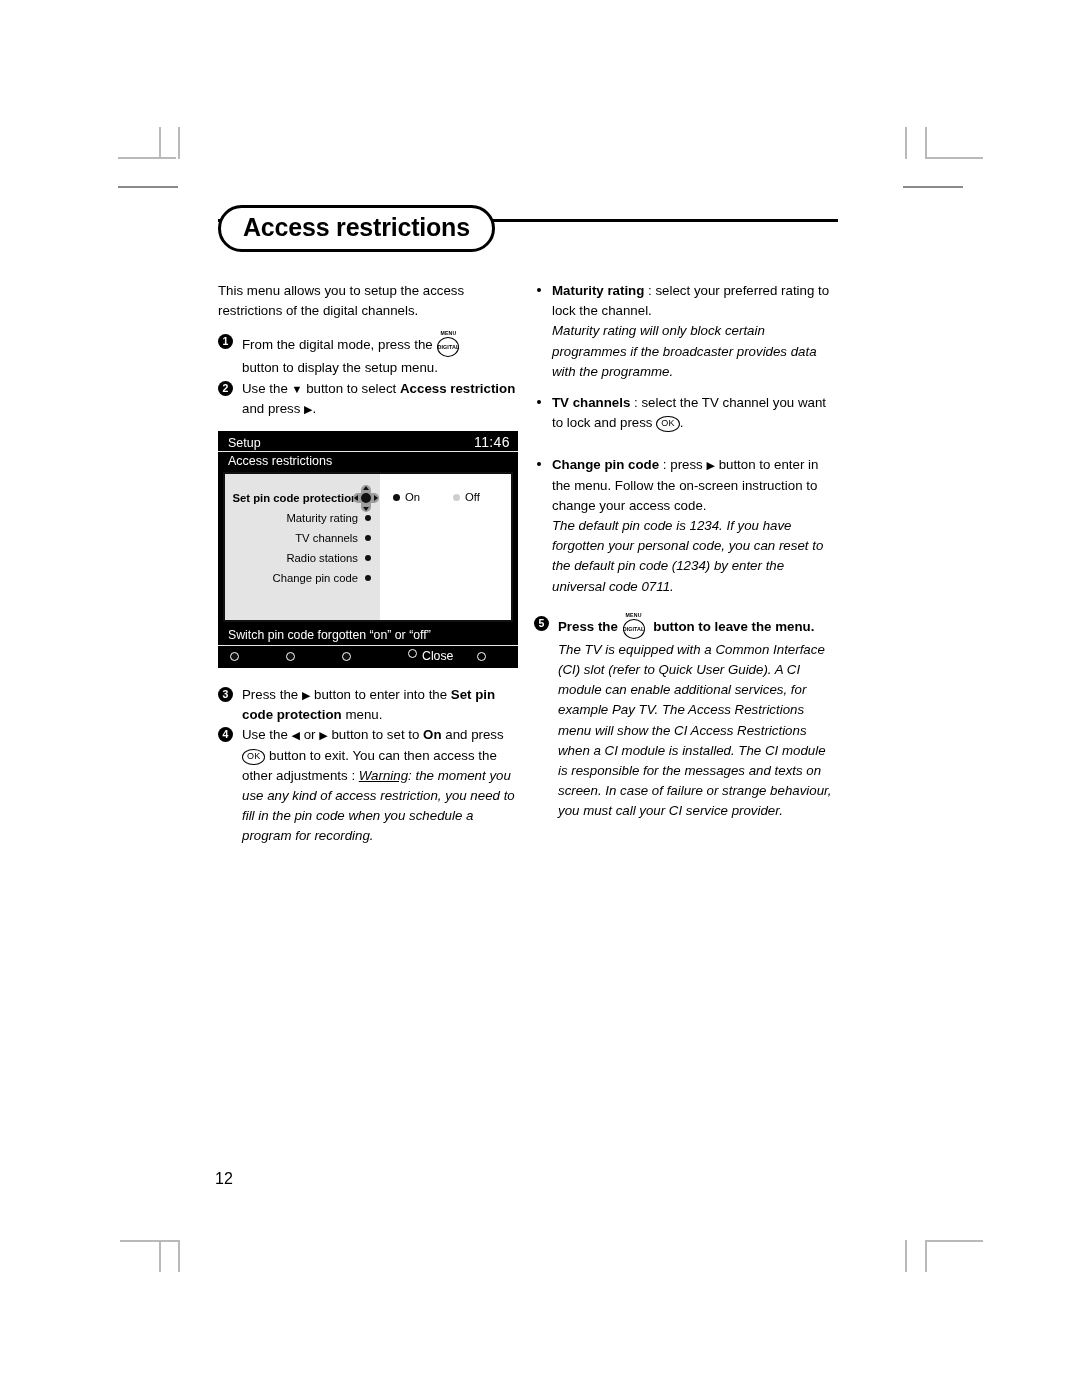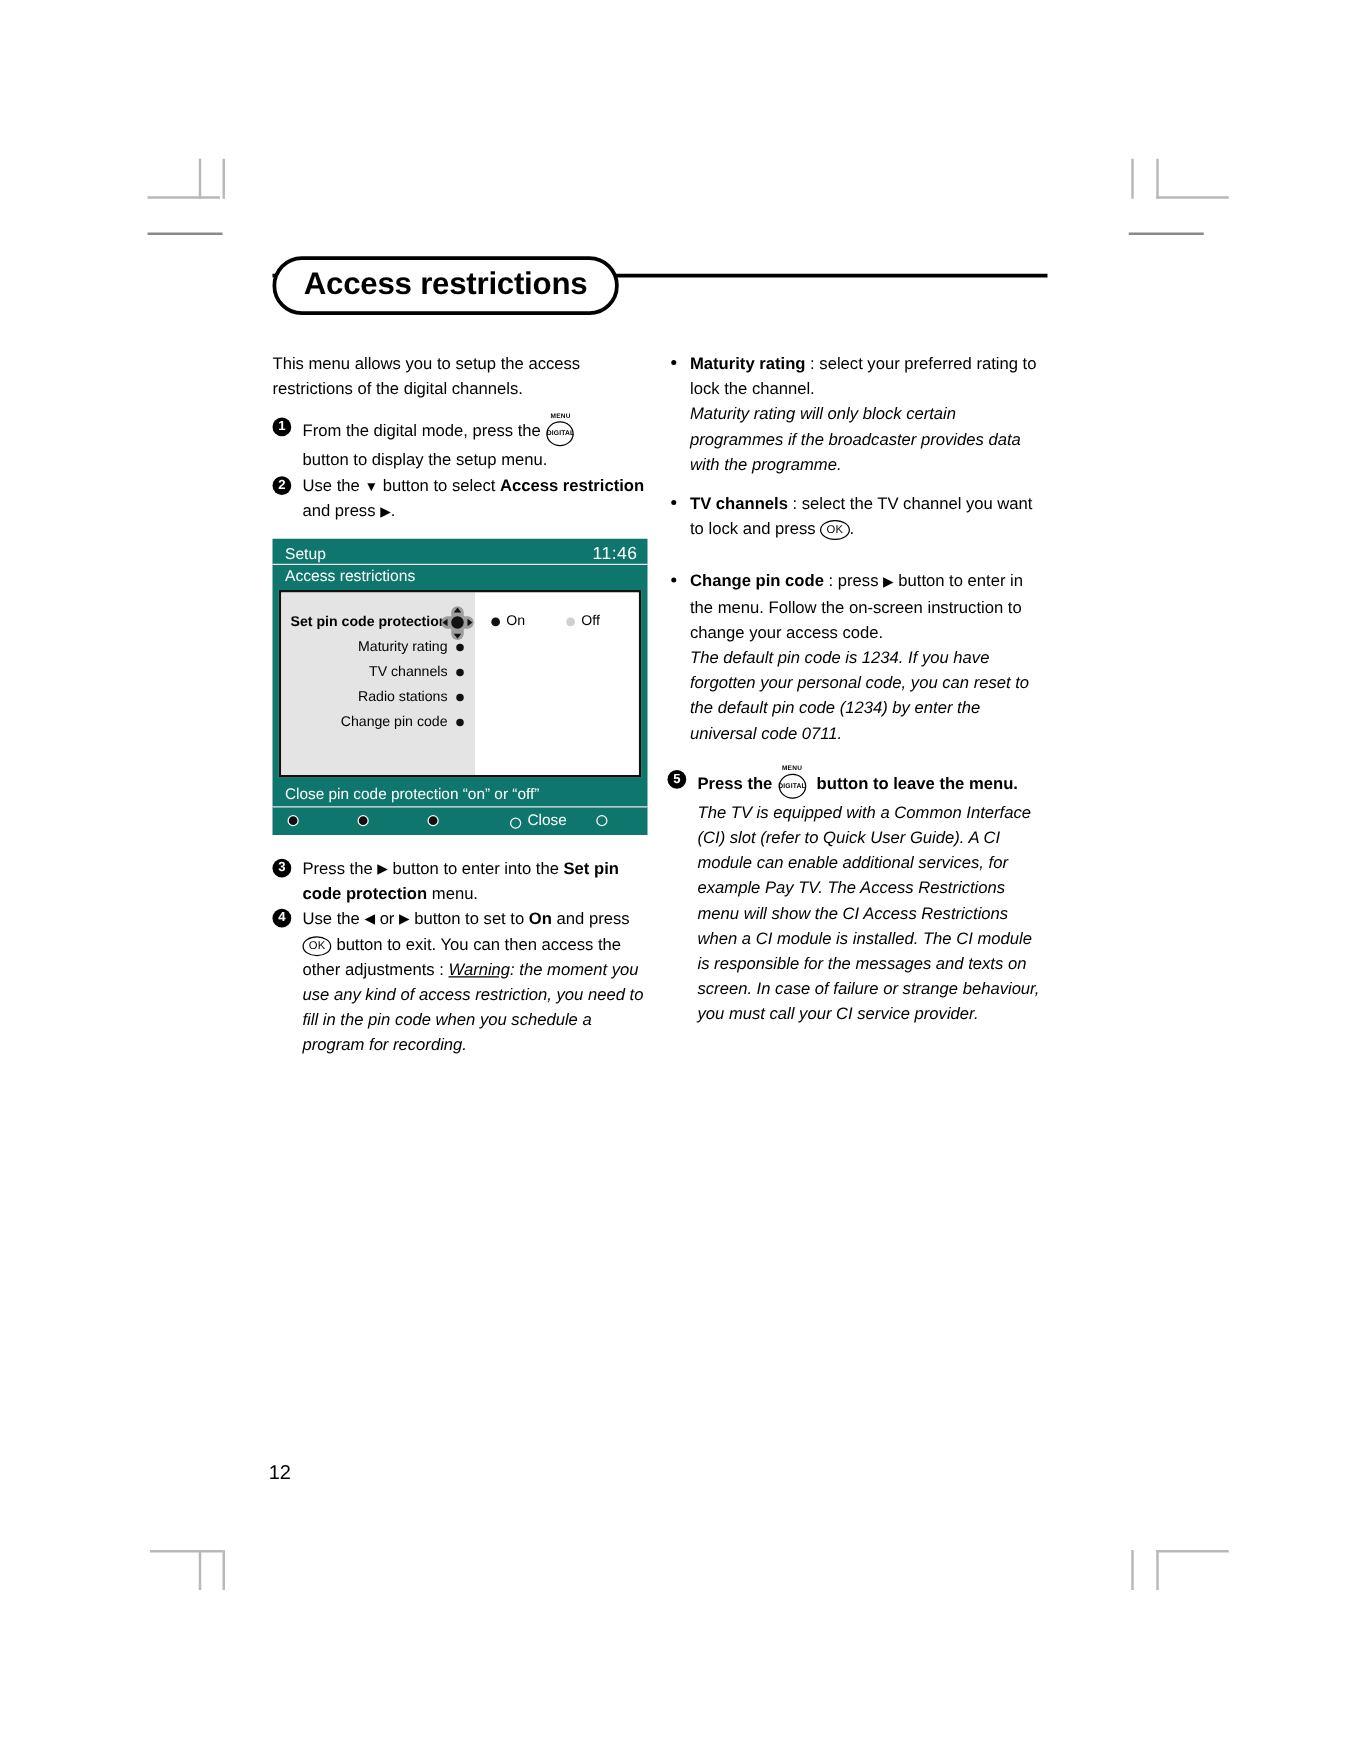--- a/index.html
+++ b/index.html
@@ -158,21 +158,21 @@
     font-weight: normal;
     line-height: 13px;
     vertical-align: 1px;
     letter-spacing: 0.2px;
   }
   .arr { font-size: 11px; vertical-align: 0.5px; }
 
   
   .tv {
     width: 300px;
-    background: #0f766e;
+    background: #000000;
     font-family: "Liberation Sans", sans-serif;
     color: #ffffff;
     margin-top: 12px;
     position: relative;
   }
   .tv-topbar {
     display: flex;
     justify-content: space-between;
     align-items: baseline;
     padding: 3px 8px 1px 10px;
@@ -281,21 +281,21 @@
     font-size: 12.3px;
     border-bottom: 1.5px solid #e7e7e7;
     margin-top: 3px;
   }
   .tv-keys {
     display: flex;
     align-items: center;
     padding: 3px 12px 5px 12px;
     font-size: 12.3px;
   }
-  .key { display: flex; align-items: flex-end; gap: 5px; }
+  .key { display: flex; align-items: flex-start; gap: 5px; }
   .key .kdot {
     width: 9px; height: 9px;
     border-radius: 50%;
     background: #111;
     border: 1.5px solid #ffffff;
     box-sizing: border-box;
   }
   .key .kdot.hollow { background: transparent; border: 1.5px solid #ffffff; }
   .spacer-1 { width: 42px; }
   .spacer-2 { width: 42px; }
@@ -425,21 +425,21 @@
               </span>
               <span class="tv-opt">
                 <span class="radio off"></span>
                 <span>Off</span>
               </span>
             </div>
           </div>
 
         </div>
 
-        <div class="tv-hint">Close pin code protection “on” or “off”</div>
+        <div class="tv-hint">Switch pin code forgotten “on” or “off”</div>
 
         <div class="tv-keys">
           <span class="key">
             <span class="kdot"></span>
             <span></span>
           </span>
           <span class="spacer-1"></span>
           <span class="key">
             <span class="kdot"></span>
             <span></span>

